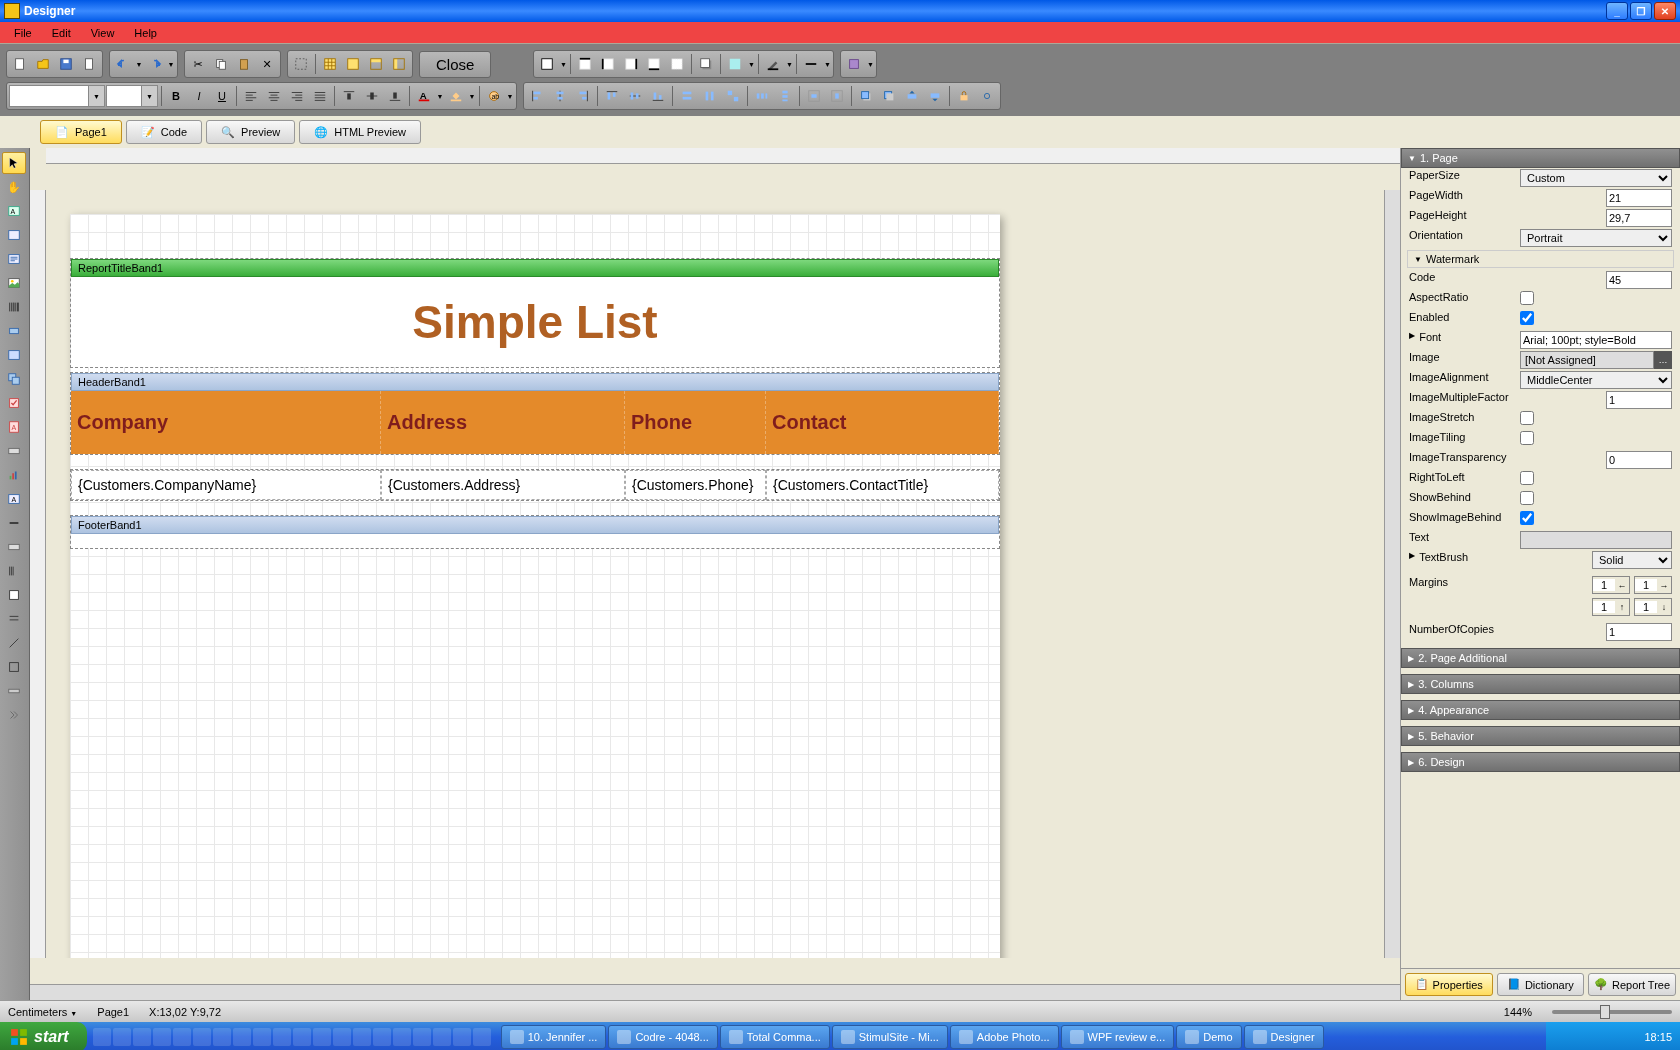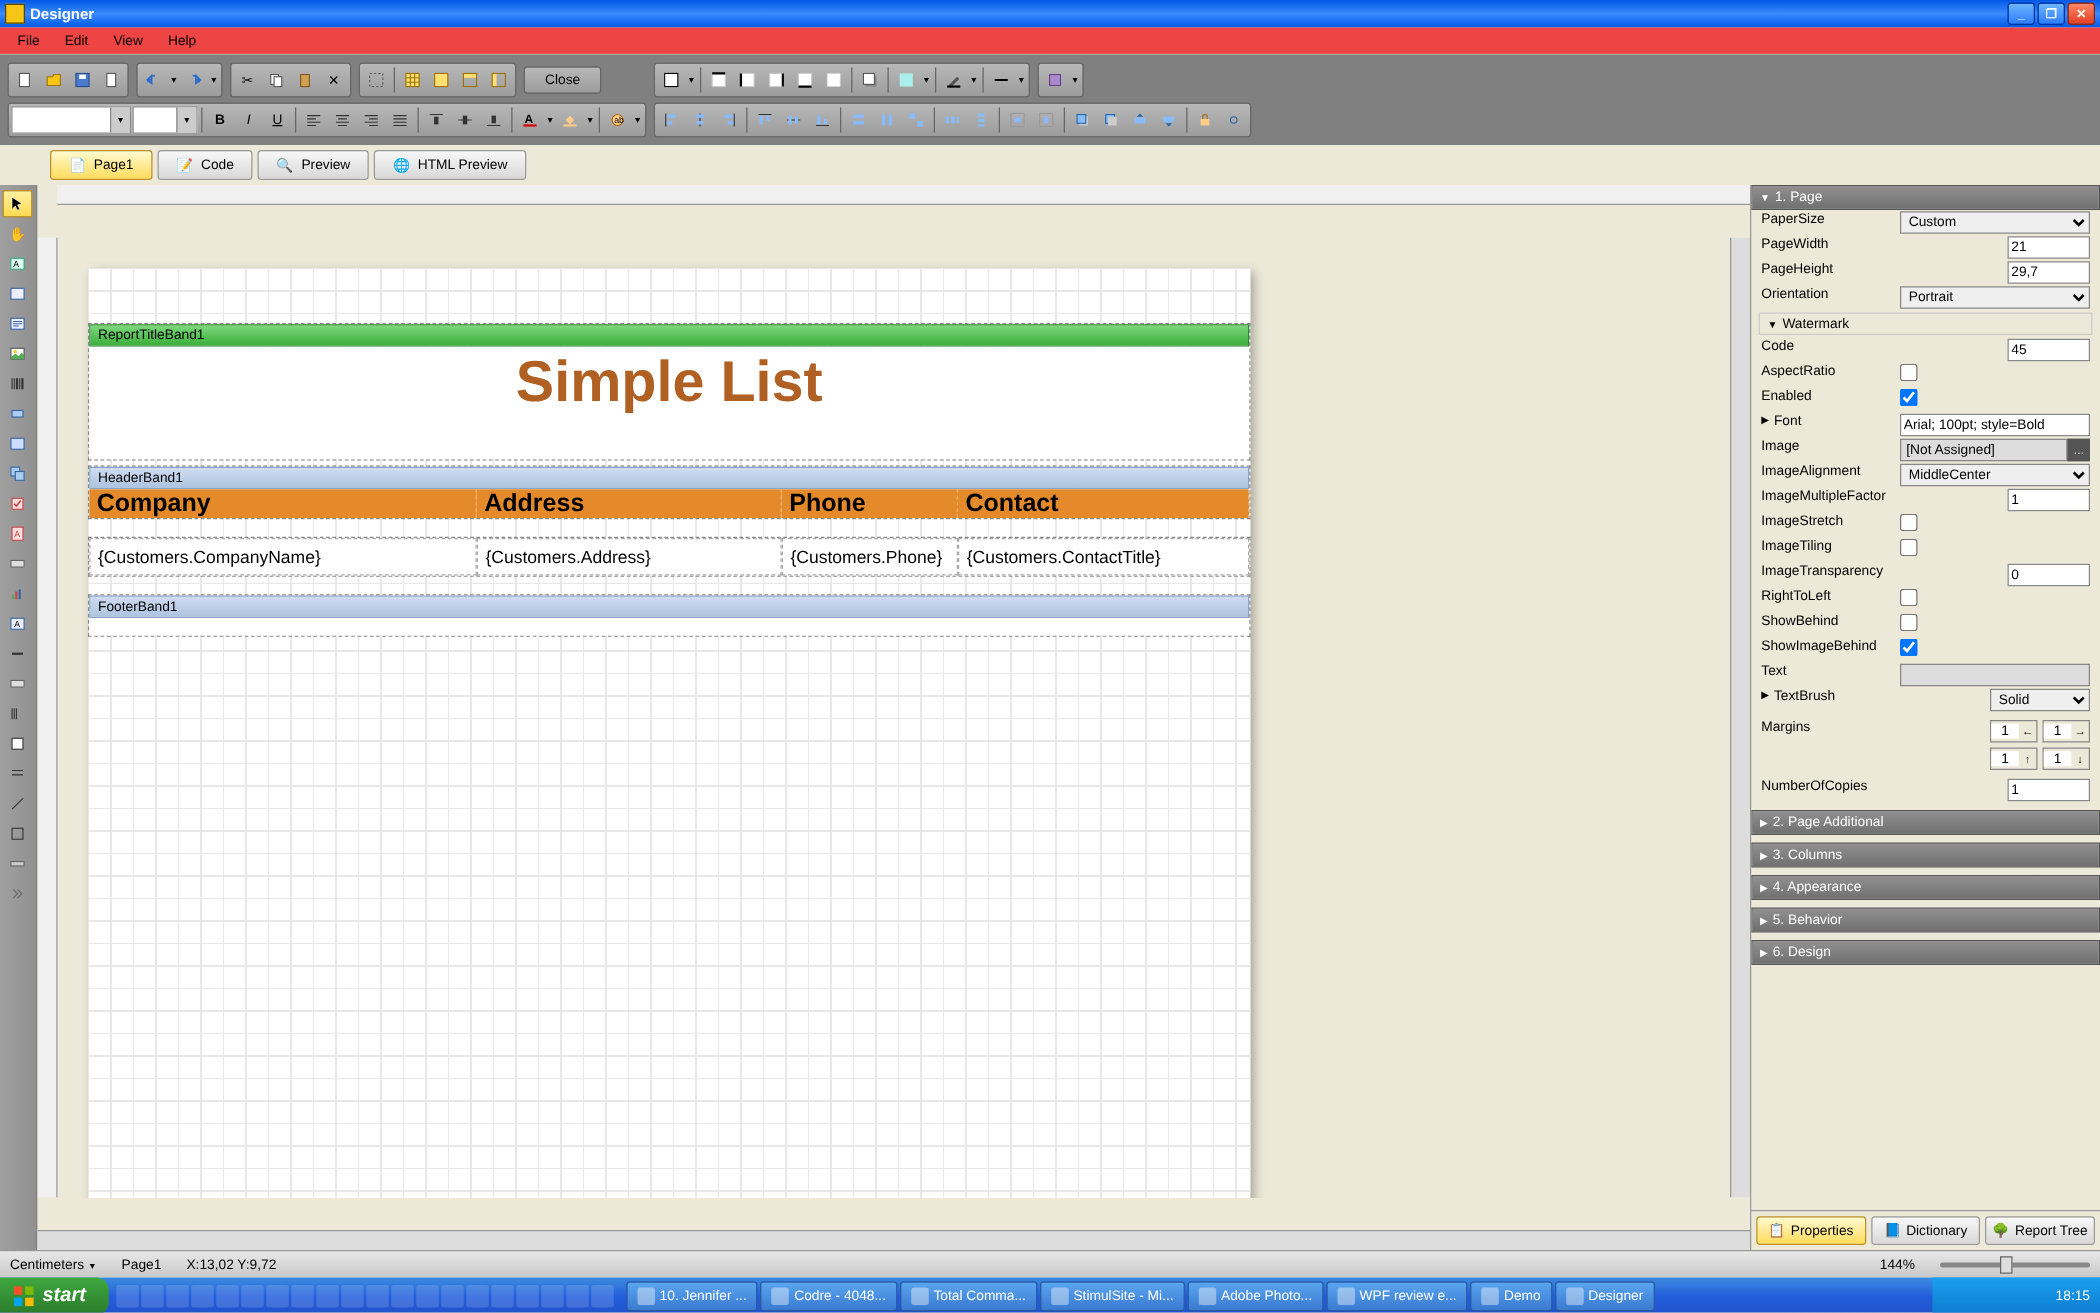--- a/index.html
+++ b/index.html
@@ -15,21 +15,21 @@
 .menubar { height: 22px; background: #ef4444; display: flex; align-items: center; padding: 4px 4px; border-bottom: 1px solid #aca899; }
 .menubar .item { padding: 2px 10px; cursor: pointer; }
 
 .toolbar-area { background: #808080; padding: 4px 0; }
 .toolbar-row { display: flex; gap: 6px; padding: 2px 6px; align-items: center; }
 .toolbar-group { display: flex; background: linear-gradient(to bottom, #b8b8b8, #9c9c9c); border: 1px solid #666; border-radius: 3px; padding: 2px; gap: 1px; align-items: center; }
 .tbtn { width: 22px; height: 22px; display: flex; align-items: center; justify-content: center; cursor: pointer; border-radius: 2px; }
 .tbtn svg { width: 14px; height: 14px; }
 .tsep { width: 1px; height: 20px; background: #666; margin: 0 2px; }
 .tdrop { width: 8px; height: 22px; display: flex; align-items: center; justify-content: center; font-size: 7px; cursor: pointer; }
-.closebtn { padding: 2px 14px; font-size: 11px; cursor: pointer; }
+.closebtn { padding: 2px 14px; font-size: 15px; cursor: pointer; }
 .combo { height: 22px; background: white; border: 1px solid #888; display: flex; align-items: center; font-size: 11px; }
 .combo-btn { width: 16px; height: 100%; display: flex; align-items: center; justify-content: center; background: #ccc; border-left: 1px solid #888; font-size: 7px; cursor: pointer; }
 
 .tabs-row { display: flex; gap: 4px; padding: 4px 40px; background: #ece9d8; }
 .tab { display: flex; align-items: center; padding: 4px 14px; background: linear-gradient(to bottom, #f8f8f8, #d8d8d8); border: 1px solid #999; border-radius: 3px; cursor: pointer; gap: 6px; font-size: 11px; }
 .tab.active { background: linear-gradient(to bottom, #fffad0, #ffdc5c); border-color: #c09020; }
 .tab-icon { width: 14px; height: 14px; display: flex; align-items: center; justify-content: center; }
 
 .main-area { display: flex; height: calc(100% - 22px - 22px - 72px - 30px - 22px - 30px); }
 .left-toolbox { width: 30px; background: linear-gradient(to right, #a0a0a0, #909090); border-right: 1px solid #666; display: flex; flex-direction: column; padding: 4px 2px; gap: 2px; }
@@ -44,24 +44,24 @@
 .page { width: 930px; min-height: 760px; background: white; box-shadow: 3px 3px 8px rgba(0,0,0,0.3); background-image: repeating-linear-gradient(#e8e8e8 0 1px, transparent 1px 18px), repeating-linear-gradient(90deg, #e8e8e8 0 1px, transparent 1px 18px); }
 
 .band { border: 1px dashed #888; }
 .band-header { font-size: 11px; padding: 2px 6px; }
 .band.report-title .band-header { background: linear-gradient(to bottom, #7dd87d, #3aae3a); border: 1px solid #2a8a2a; }
 .band.header-band .band-header { background: linear-gradient(to bottom, #d0dcf0, #adc3e0); border: 1px solid #8aa5c8; }
 .band.data-band .band-header { background: linear-gradient(to bottom, #a8c8f4, #6ca0e4); border: 1px solid #4a7abb; }
 .band.footer-band .band-header { background: linear-gradient(to bottom, #d0dcf0, #adc3e0); border: 1px solid #8aa5c8; }
 .band-body { background: white; }
 
-.report-title .band-body { height: 90px; display: flex; justify-content: center; }
+.report-title .band-body { height: 90px; display: flex; align-items: center; justify-content: center; }
 .report-title-text { font-size: 46px; font-weight: bold; color: #b06023; }
 .header-band .band-body { display: flex; }
-.header-cell { background: #e48a2a; color: #000000; font-weight: bold; font-size: 20px; padding: 0 6px; border-right: 1px dashed rgba(255,255,255,0.3); }
+.header-cell { background: #e48a2a; color: #7f1d1d; font-weight: bold; font-size: 20px; padding: 20px 6px; border-right: 1px dashed rgba(255,255,255,0.3); }
 .data-band .band-body { display: flex; }
 .data-cell { font-size: 14px; padding: 6px 6px; border: 1px dashed #aaa; }
 .footer-band .band-body { height: 14px; }
 
 .scrollbar-v { width: 16px; background: #ddd; border-left: 1px solid #999; }
 .scrollbar-h { height: 16px; background: #ddd; border-top: 1px solid #999; }
 
 .right-panel { width: 280px; background: #ece9d8; border-left: 1px solid #999; display: flex; flex-direction: column; }
 .props-scroll { flex: 1; overflow-y: auto; }
 .section-header { background: linear-gradient(to bottom, #909090, #707070); color: white; padding: 3px 6px; font-size: 11px; display: flex; align-items: center; gap: 4px; cursor: pointer; border: 1px solid #555; }

